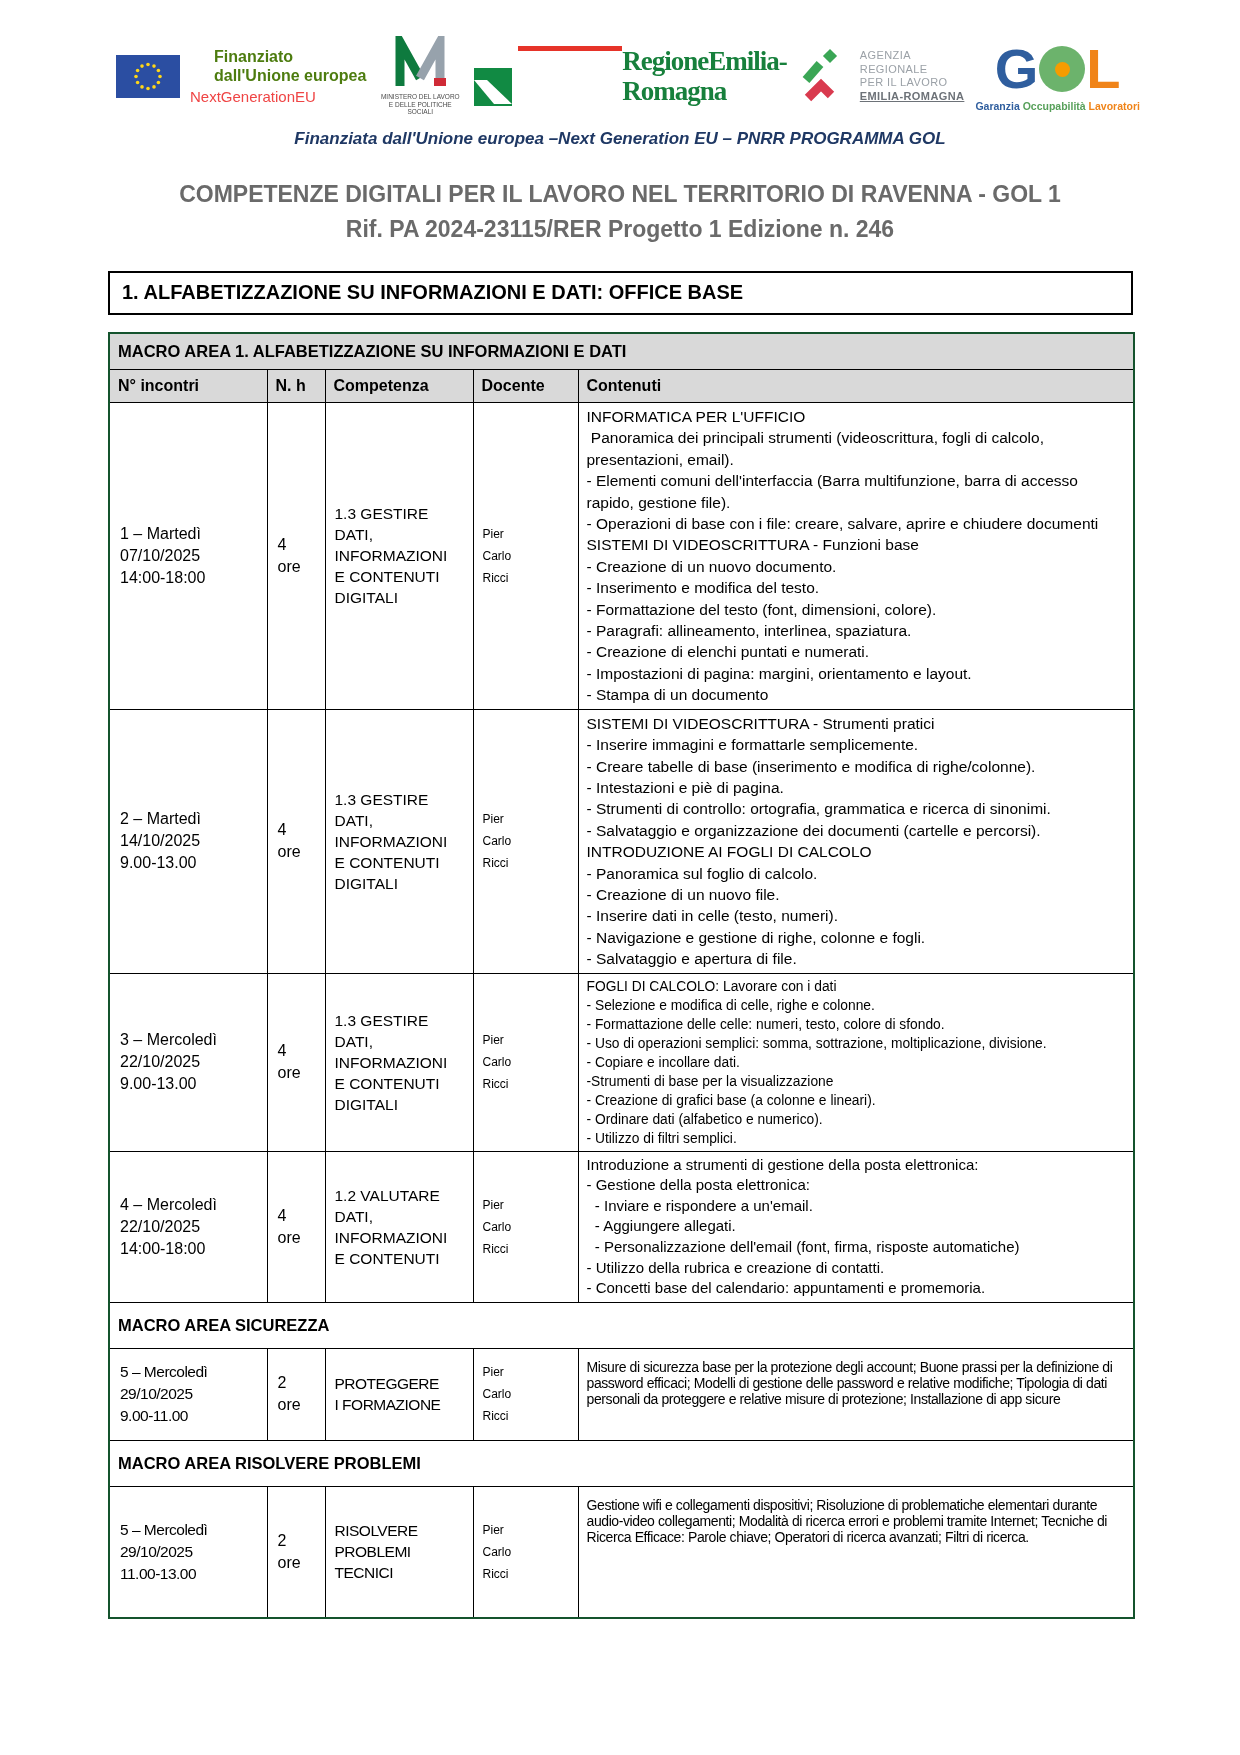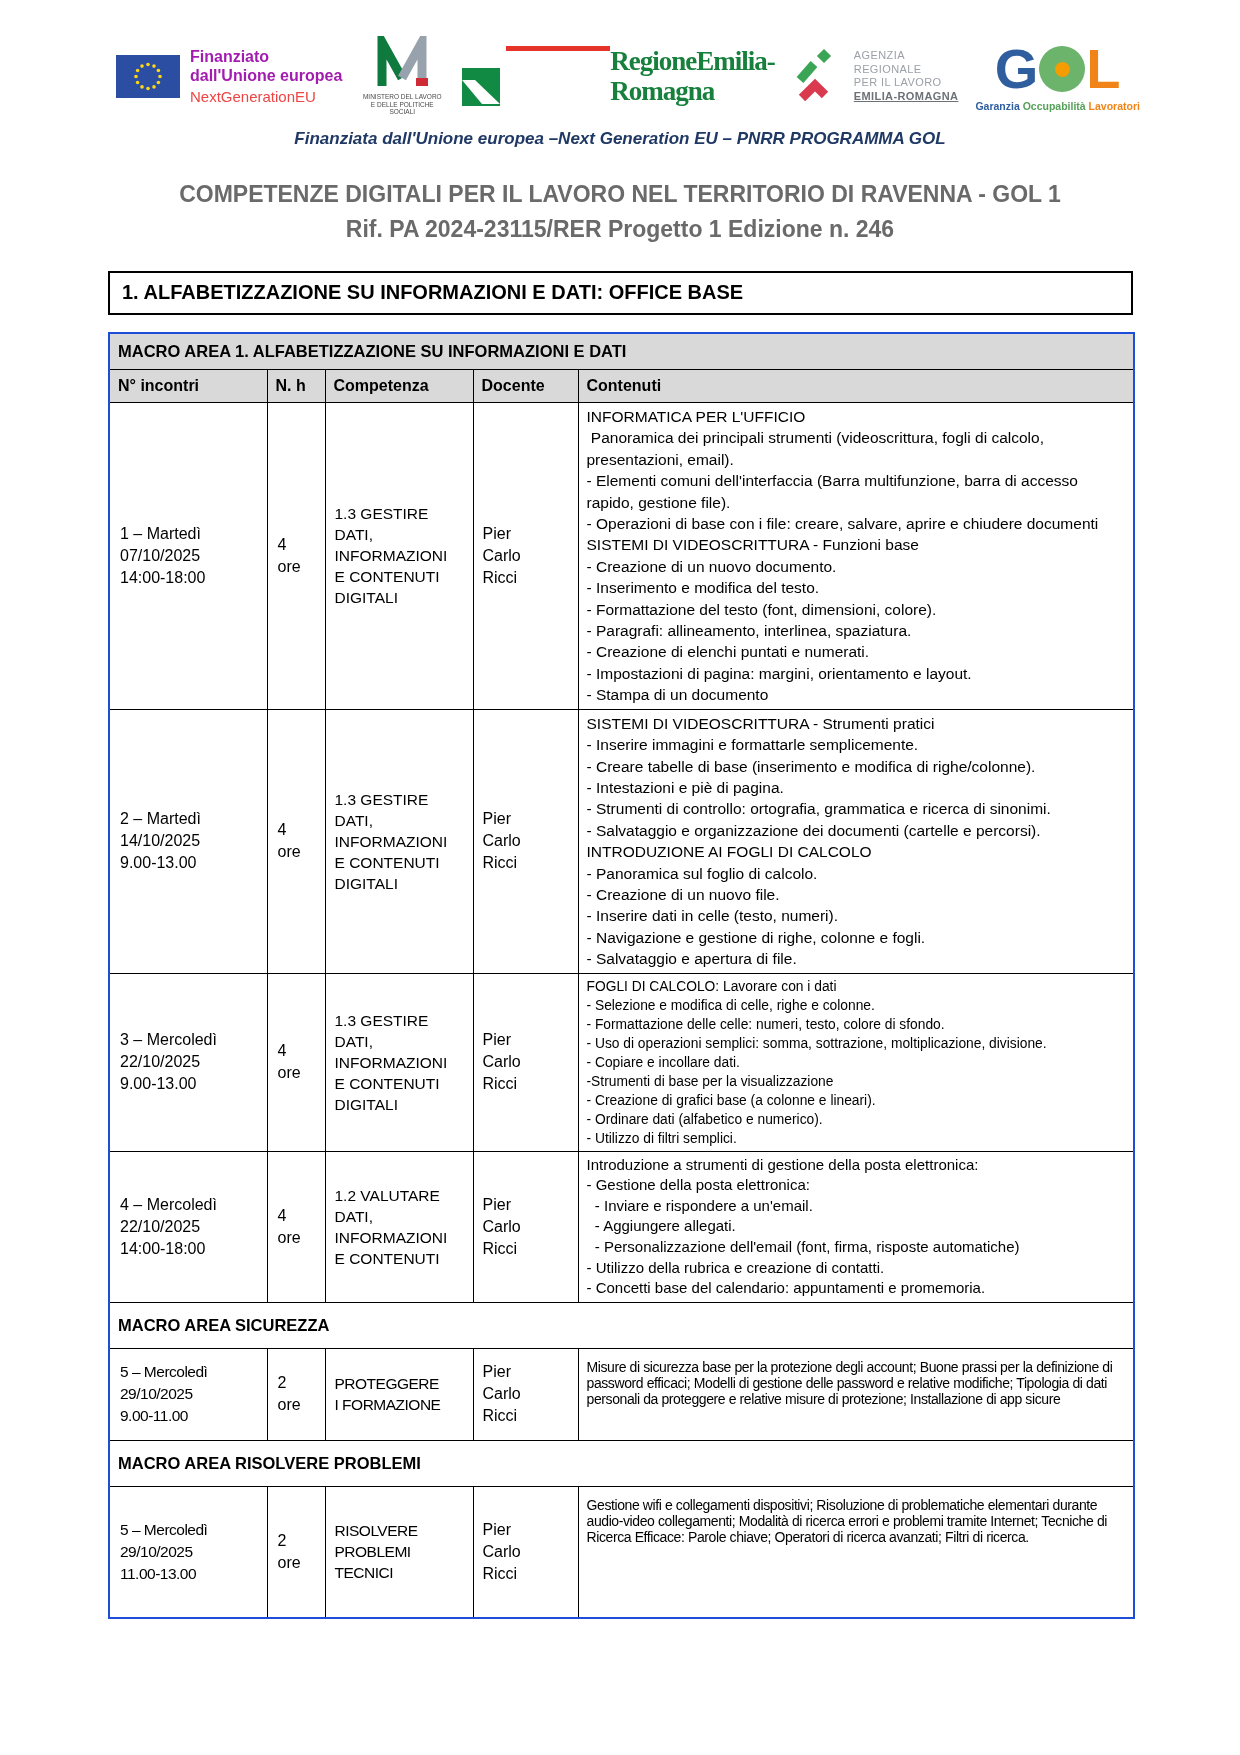--- a/index.html
+++ b/index.html
@@ -5,21 +5,21 @@
   * { box-sizing: border-box; }
   html,body { margin:0; padding:0; background:#ffffff; }
   body { width:1240px; height:1755px; font-family:"Liberation Sans", sans-serif; color:#000; }
   .page { position:relative; width:1240px; height:1755px; overflow:hidden; background:#fff; }
 
   
   .logos { display:flex; justify-content:space-between; align-items:center;
            margin:30px 100px 0 116px; height:92px; }
   .eu-logo { display:flex; align-items:center; gap:10px; }
   .eu-text { line-height:19px; }
-  .eu-bold { font-weight:bold; font-size:16px; color:#a21caf; }
+  .eu-bold { font-weight:bold; font-size:16px; color:#4d7c0f;margin-left:24px; }
   .eu-light { font-size:15px; color:#ef4444; margin-top:2px; }
 
   .ml-logo { text-align:center; width:86px; }
   .ml-caption { font-size:6.5px; color:#4a4a4a; line-height:7.5px; margin-top:1px; }
 
   .rer-logo { display:flex; align-items:flex-end; gap:6px; }
   .rer-right { display:flex; flex-direction:row; }
   .rer-bar { height:5px; background:#e63329; width:100%; margin-bottom:3px; }
   .rer-text { font-family:"Liberation Serif", serif; font-weight:bold; font-size:27px;
               color:#17803c; letter-spacing:-1px; line-height:30px; }
@@ -45,29 +45,29 @@
             font-size:14.6px; letter-spacing:-0.2px; padding:3px 0; white-space:nowrap; }
 
   
   .title { margin:28px 0 0 0; text-align:center; color:#6a6a6a; font-size:23px;
            font-weight:bold; line-height:35px; }
   .section-box { margin:24px 0 0 108px; width:1025px; border:2px solid #000;
                  font-weight:bold; font-size:20px; padding:8px 8px 9px 12px; }
 
   
   table.doc-table { border-collapse:collapse; margin:17px 0 0 108px; width:1025px;
-                    border:2px solid #1d4ed8; table-layout:fixed; }
+                    border:2px solid #14532d; table-layout:fixed; }
   .doc-table td, .doc-table th { border:1px solid #000; vertical-align:middle; padding:2px 6px; }
   tr.macro td { font-weight:bold; font-size:16.5px; padding:13px 8px; background:#fff; }
   tr.macro.gray td { background:#d9d9d9; padding:8px 8px; }
   tr.cols th { background:#d9d9d9; text-align:left; font-size:16px; padding:7px 8px; }
   td.c-incontri { font-size:16px; line-height:22px; padding-left:10px; }
   td.c-hours   { font-size:16px; line-height:22px; padding-left:10px; }
   td.c-comp    { font-size:15.5px; line-height:21px; padding-left:9px; }
-  td.c-doc     { font-size:16px; line-height:22px; padding-left:9px; }
+  td.c-doc     { font-size:12px; line-height:22px; padding-left:9px; }
   td.c-cont    { vertical-align:top; font-size:15.5px; line-height:21.4px; padding:3px 8px; }
   td.c-cont div { white-space:pre-wrap; }
   tr.v-small td.c-cont { font-size:13.8px; line-height:19px; }
   tr.v-email td.c-cont { font-size:15px; line-height:20.6px; }
   tr.v-condensed td.c-cont { font-size:14px; line-height:16px; letter-spacing:-0.4px;
                              padding-top:10px; padding-bottom:14px; }
   tr.v-condensed td.c-incontri, tr.v-condensed td.c-comp { letter-spacing:-0.5px; font-size:15.5px; }
   tr.v-condensed td { height:92px; }
   tr.v-last td { height:132px; }
 </style>

